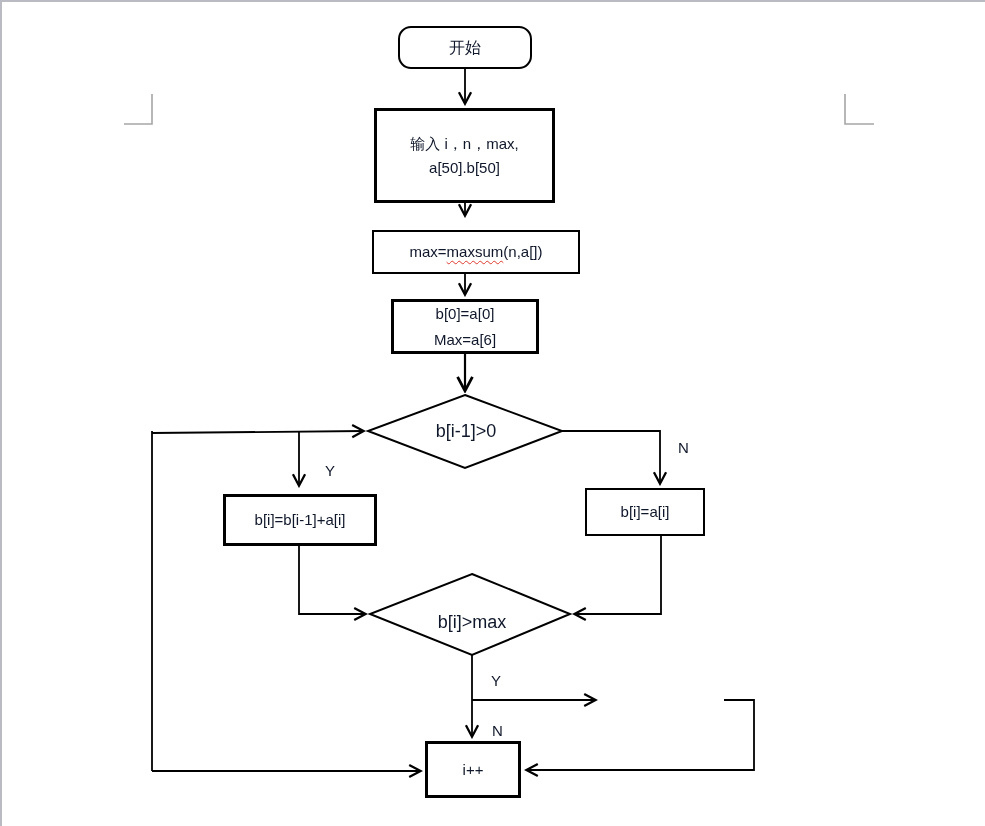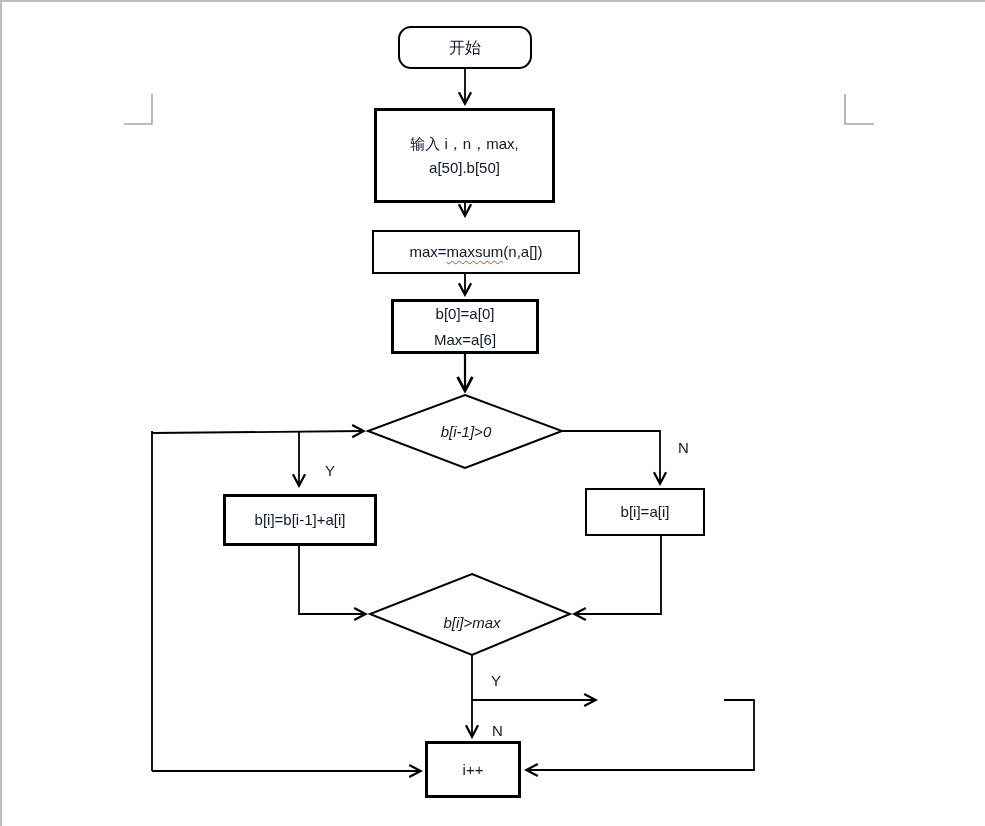--- a/index.html
+++ b/index.html
@@ -44,24 +44,23 @@
   }
   .node.thin { border-width: 2.5px; }
   .node.clip {
     overflow: hidden;
     justify-content: center;
     line-height: 26px;
   }
   .diamond-label {
     position: absolute;
     transform: translate(-50%, -50%);
-    font-size: 15px;
+    font-size: 18px;
     white-space: nowrap;
     background: transparent;
-    font-style: italic;
   }
   .edge-label {
     position: absolute;
     font-size: 15px;
     white-space: nowrap;
   }
   .wavy {
     text-decoration-line: underline;
     text-decoration-style: wavy;
     text-decoration-color: #e03a2f;

